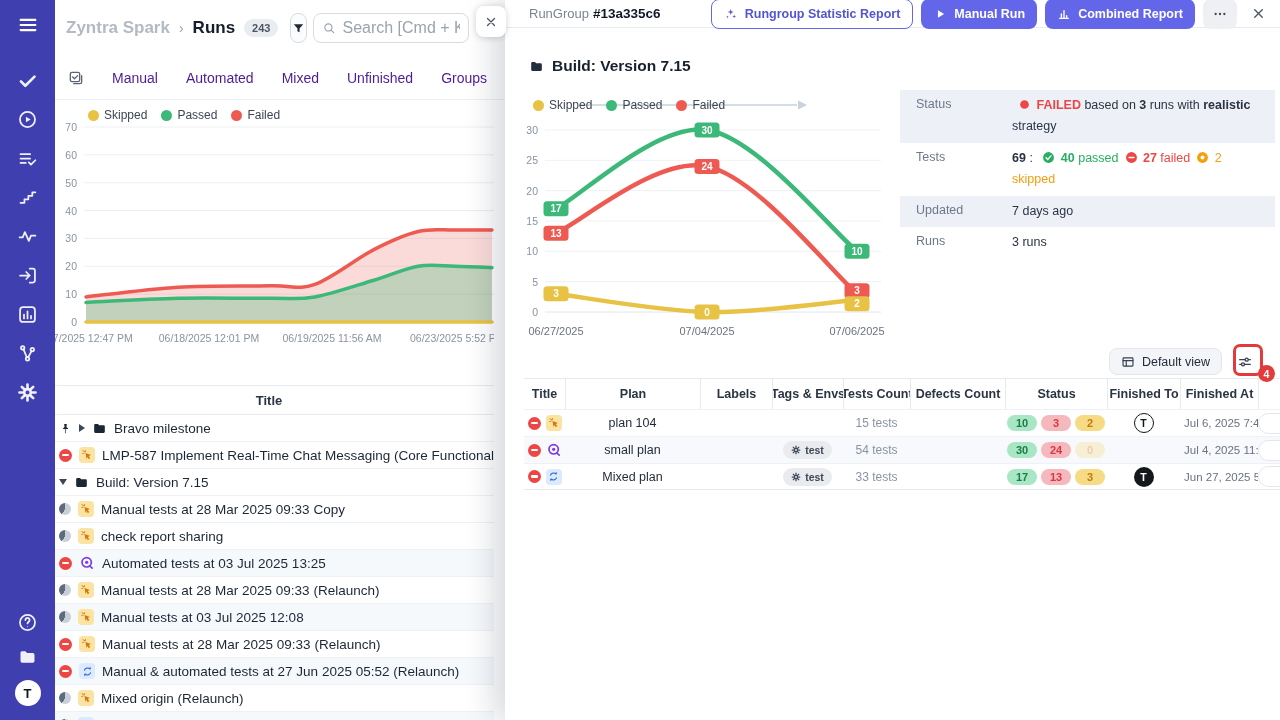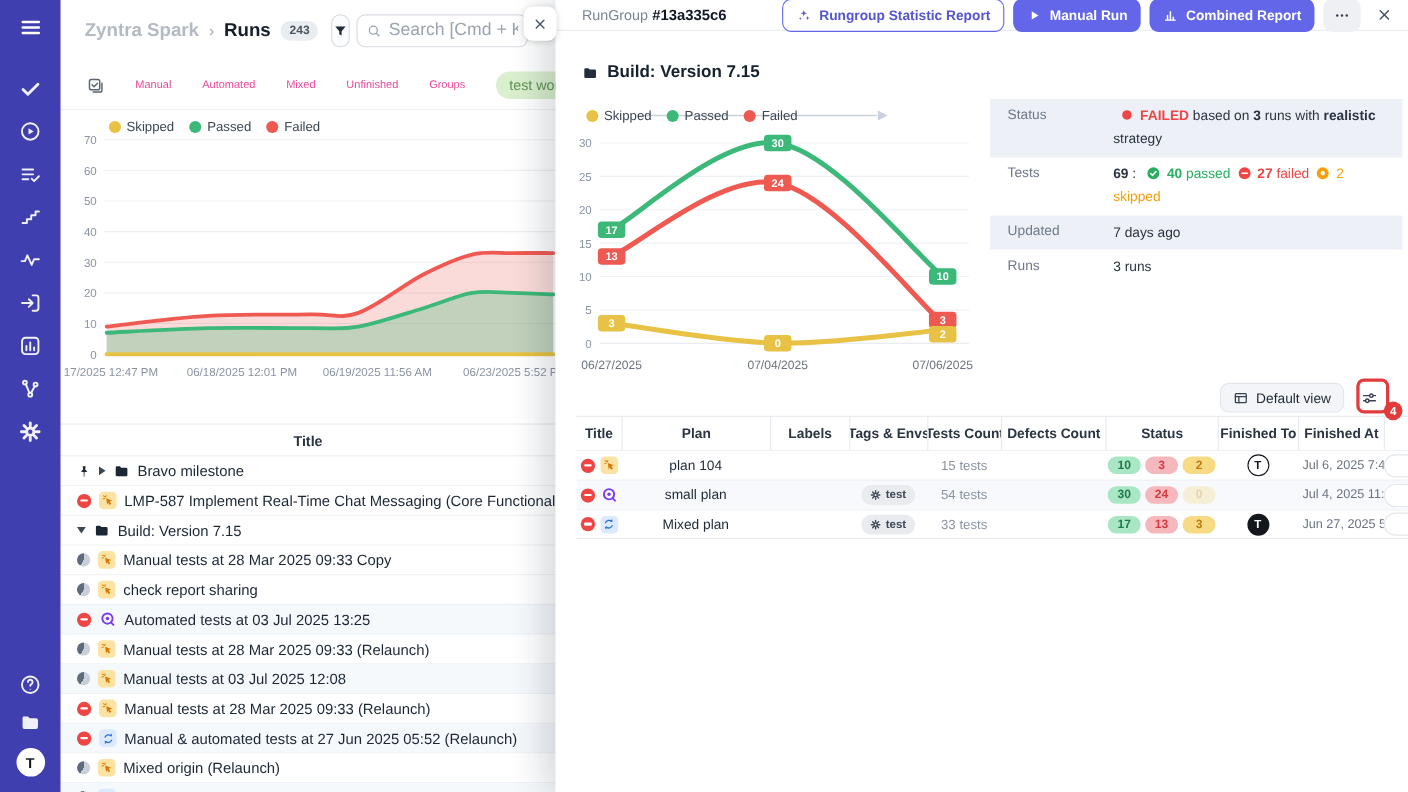--- a/index.html
+++ b/index.html
@@ -11,39 +11,39 @@
   .sidebar { position:absolute; left:0; top:0; width:55px; height:720px; background:#403fb0;
     display:flex; flex-direction:column; align-items:center; padding:14px 0 14px; z-index:2; }
   .sb-menu { background:none; border:none; color:#fff; margin-bottom:22px; cursor:pointer; }
   .sb-btn { width:40px; height:39px; display:flex; align-items:center; justify-content:center;
     color:rgba(255,255,255,.92); background:none; border:none; cursor:pointer; }
   .sb-bottom { margin-top:auto; display:flex; flex-direction:column; align-items:center; gap:13px; }
   .sb-avatar { width:26px; height:26px; border-radius:50%; background:#fff; color:#14181d;
     font-weight:800; font-size:13px; display:flex; align-items:center; justify-content:center; }
 
   
-  .leftpanel { position:absolute; left:55px; top:0; width:450px; height:720px; background:#fff; }
+  .leftpanel { position:absolute; left:44px; top:0; width:450px; height:720px; background:#fff; }
   .lp-header { position:absolute; left:0; top:0; width:450px; height:56px; display:flex; align-items:center;
     padding:0 4px 0 22px; gap:6px; }
   .crumb-proj { font-size:17px; font-weight:600; color:#b3bac4; white-space:nowrap; }
   .crumb-sep { color:#9aa3ae; font-size:14px; margin:0 3px; }
   .crumb-page { font-size:17px; font-weight:700; color:#141e2c; }
   .badge { background:#e9edf2; color:#4b5563; font-size:11px; font-weight:700; padding:3px 8px;
     border-radius:10px; margin-left:3px; }
   .btn-filter { width:30px; height:30px; border:1px solid #d7dce2; border-radius:8px; background:#fbfcfd;
     display:flex; align-items:center; justify-content:center; margin-left:6px; color:#1f2937; cursor:pointer; }
   .search { flex:0 0 156px; height:30px; border:1px solid #d7dce2; border-radius:8px; display:flex;
     align-items:center; padding:0 8px; gap:6px; background:#fff; color:#9aa3af; }
   .search input { border:none; outline:none; width:100%; font-size:16px; color:#374151; font-family:inherit; }
   .search input::placeholder { color:#9aa3af; }
   .hdr-sliders { color:#475569; display:flex; }
 
   .tabs { position:absolute; left:0; top:56px; width:470px; height:44px; display:flex; align-items:center;
     gap:28px; padding-left:24px; border-bottom:1px solid #eceff3; }
-  .tab { font-size:10px; color:#ec4899; cursor:pointer; white-space:nowrap; }
+  .tab { font-size:14px; color:#4c1d95; cursor:pointer; white-space:nowrap; }
   .tab-pill { background:#d9efcd; color:#5f9155; padding:5px 12px; border-radius:15px; font-size:13px;
     white-space:nowrap; cursor:pointer; }
   .tabs .selicon { color:#5b6575; display:flex; }
 
   .chart1 { position:absolute; left:0; top:100px; width:450px; height:252px; }
   .legend { position:absolute; display:flex; gap:14px; align-items:center; font-size:12px; color:#3c4654; z-index:3; }
   .legend .litem { display:flex; align-items:center; }
   .legend .ldot { width:11px; height:11px; border-radius:50%; display:inline-block; margin-right:5px; }
 
   .list { position:absolute; left:0; top:385px; width:450px; bottom:0; border-top:1px solid #e8ebf0; overflow:hidden; }

